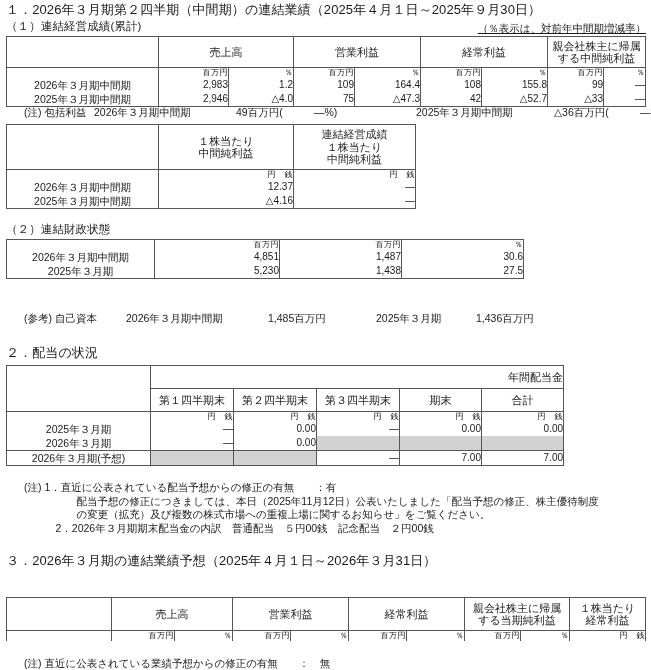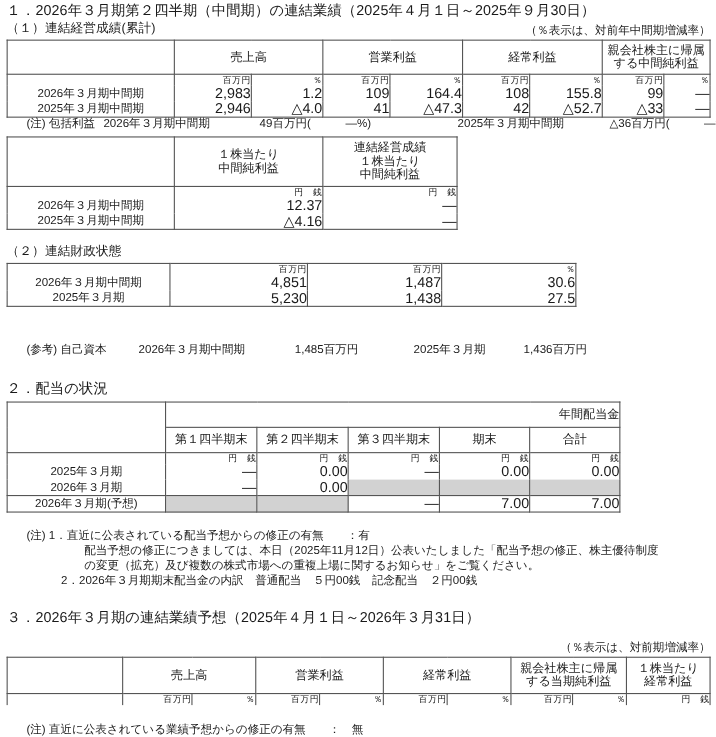--- a/index.html
+++ b/index.html
@@ -43,20 +43,21 @@
     line-height: 13.5px;
     white-space: nowrap;
     letter-spacing: 0;
     margin-left: 20px;
   }
   .pct-note {
     font-size: 10.5px;
     line-height: 13px;
     text-align: right;
     white-space: nowrap;
+    text-decoration: underline;
   }
 
   
   table.fin {
     border-collapse: collapse;
     table-layout: fixed;
     font-size: 10.5px;
     background: #fff;
   }
   table.fin td, table.fin th {
@@ -90,21 +91,21 @@
   }
   .rowlabel {
     text-align: center;
     font-size: 10.5px;
     line-height: 14px;
     padding: 0 2px;
     white-space: nowrap;
   }
   .num {
     text-align: right;
-    font-size: 13px;
+    font-size: 10px;
     line-height: 14px;
     padding: 0 4px 1px 0;
     white-space: nowrap;
     font-variant-numeric: tabular-nums;
   }
   .shaded { background: #d2d2d2 !important; }
   .nb-top { border-top: none !important; }
 
   
   .unitblock { border-bottom: none !important; }
@@ -173,21 +174,21 @@
         <td class="num">164.4</td>
         <td class="num">108</td>
         <td class="num">155.8</td>
         <td class="num">99</td>
         <td class="num">—</td>
       </tr>
       <tr>
         <td class="rowlabel nb-top">2025年３月期中間期</td>
         <td class="num nb-top">2,946</td>
         <td class="num nb-top">△4.0</td>
-        <td class="num nb-top">41</td>
+        <td class="num nb-top">75</td>
         <td class="num nb-top">△47.3</td>
         <td class="num nb-top">42</td>
         <td class="num nb-top">△52.7</td>
         <td class="num nb-top">△33</td>
         <td class="num nb-top">—</td>
       </tr>
     </tbody>
       </table>
   </div>
 
@@ -353,23 +354,20 @@
     <div class="note-line">(注) 1．直近に公表されている配当予想からの修正の有無　　：有</div>
     <div class="note-line">　　　　　配当予想の修正につきましては、本日（2025年11月12日）公表いたしました「配当予想の修正、株主優待制度</div>
     <div class="note-line">　　　　　の変更（拡充）及び複数の株式市場への重複上場に関するお知らせ」をご覧ください。</div>
     <div class="note-line">　　　2．2026年３月期期末配当金の内訳　普通配当　５円00銭　記念配当　２円00銭</div>
   </div>
 
   <div class="abs" style="left:6px; top:553px;">
     <div class="sec-title">３．2026年３月期の連結業績予想（2025年４月１日～2026年３月31日）</div>
   </div>
 
-  <div class="abs" style="left:410px; top:583px; width:236px;">
-    <div class="pct-note">（％表示は、対前期増減率）</div>
-  </div>
 
   <div class="abs" style="left:6px; top:597px;">
     <table class="fin" style="width:639px;">
       <colgroup>
         <col style="width:105px">
         <col style="width:63px">
           <col style="width:58px">
         <col style="width:58px">
           <col style="width:58px">
         <col style="width:58px">

